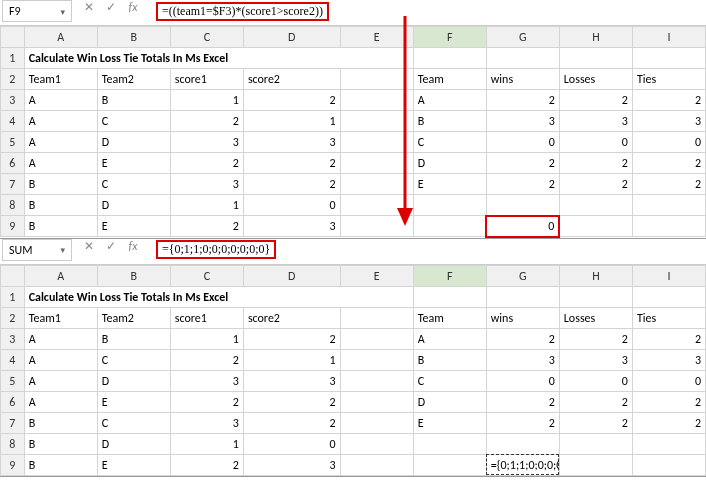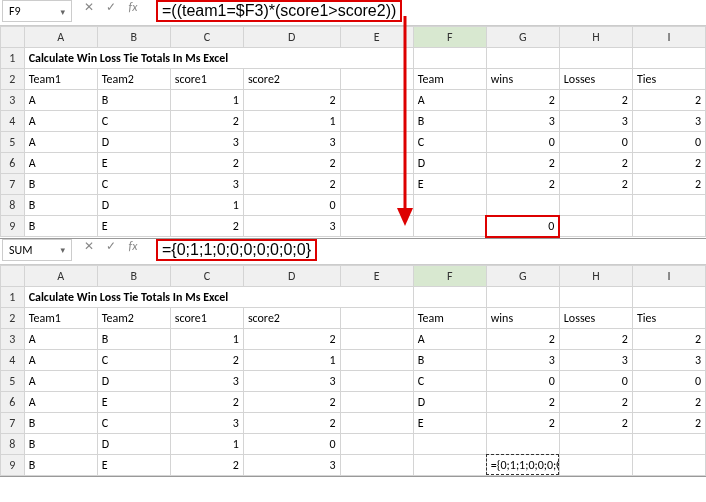--- a/index.html
+++ b/index.html
@@ -3,21 +3,21 @@
   <meta charset="utf-8">
   <style>
     * { box-sizing: border-box; margin: 0; padding: 0; }
     body { font-family: Calibri, Arial, sans-serif; font-size: 12px; background: #fff; width: 706px; }
     .sheet { border-bottom: 1px solid #999; }
     .formula-bar { display: flex; align-items: flex-start; height: 26px; border-bottom: 1px solid #ccc; background: #fff; }
     .name-box { width: 70px; height: 22px; border: 1px solid #ccc; background: #fff; padding: 2px 6px; font-size: 12px; display: flex; align-items: center; justify-content: space-between; margin-left: 2px; }
     .name-box-dd { color: #666; font-size: 9px; }
     .fb-icons { display: flex; align-items: center; gap: 8px; padding: 0 10px; color: #888; }
     .fb-icon { width: 14px; height: 14px; display: flex; align-items: center; justify-content: center; cursor: pointer; }
-    .formula-input { flex: 1; height: 22px; padding: 2px 6px; font-size: 16px; display: flex; align-items: center; font-family: Liberation Sans, sans-serif; }
+    .formula-input { flex: 1; height: 22px; padding: 2px 6px; font-size: 12px; display: flex; align-items: center; font-family: Liberation Serif, serif; }
     .formula-box-1 { border: 2px solid #d00; padding: 0 4px; }
     .formula-box-2 { border: 2px solid #d00; padding: 0 4px; }
     .grid { border-collapse: collapse; width: 100%; table-layout: fixed; }
     .grid th, .grid td { border: 1px solid #d4d4d4; height: 21px; padding: 0 4px; font-size: 12px; text-align: left; overflow: hidden; white-space: nowrap; }
     .grid th { background: #f0f0f0; color: #333; font-weight: normal; text-align: center; }
     .grid .rh { background: #f0f0f0; color: #333; text-align: center; width: 22px; font-weight: normal; }
     .grid .num { text-align: right; }
     .title-cell { font-weight: bold; font-size: 15px; margin-top: 48px; }
     .col-A { width: 68px; } .col-B { width: 68px; } .col-C { width: 68px; } .col-D { width: 90px; }
     .col-E { width: 68px; } .col-F { width: 68px; } .col-G { width: 68px; } .col-H { width: 68px; } .col-I { width: 68px; }

